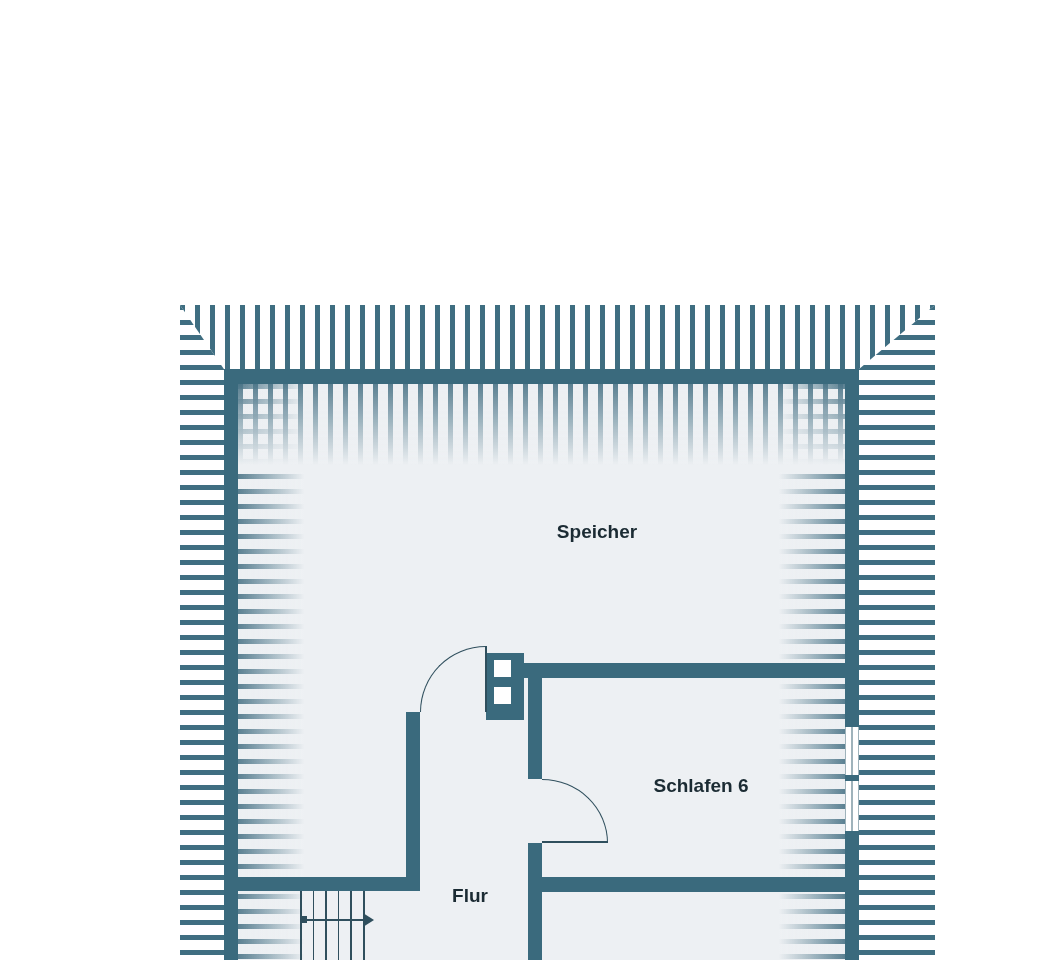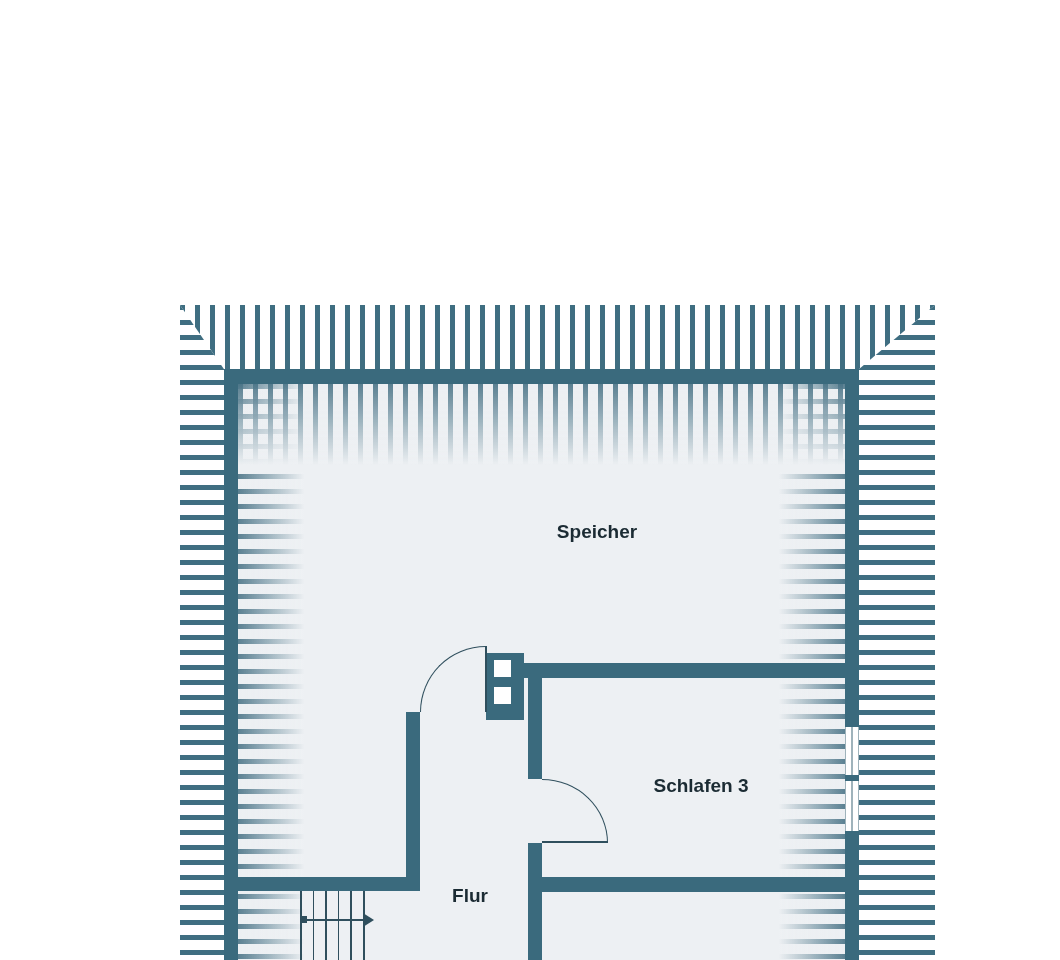--- a/index.html
+++ b/index.html
@@ -128,16 +128,16 @@
 
   <div class="door-arc arc-tr" style="left:542px;top:779px;width:66px;height:64px;"></div>
   <div class="door-leaf" style="left:542px;top:841px;width:66px;height:2px;"></div>
 
   <div class="abs stairs"></div>
   <div class="abs stairs-arrow-line"></div>
   <div class="abs stairs-arrow-head"></div>
   <div class="abs stairs-arrow-start"></div>
 
   <div class="room-label" style="left:557px;top:532px;margin-left:40px;">Speicher</div>
-  <div class="room-label" style="left:701px;top:786px;">Schlafen 3</div>
+  <div class="room-label" style="left:701px;top:786px;">Schlafen 6</div>
   <div class="room-label" style="left:470px;top:896px;">Flur</div>
 
 </div>
 
 </body></html>

